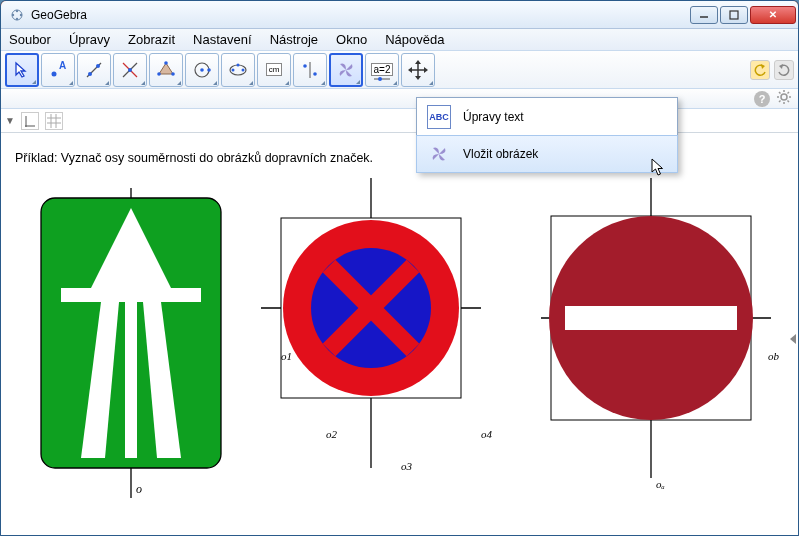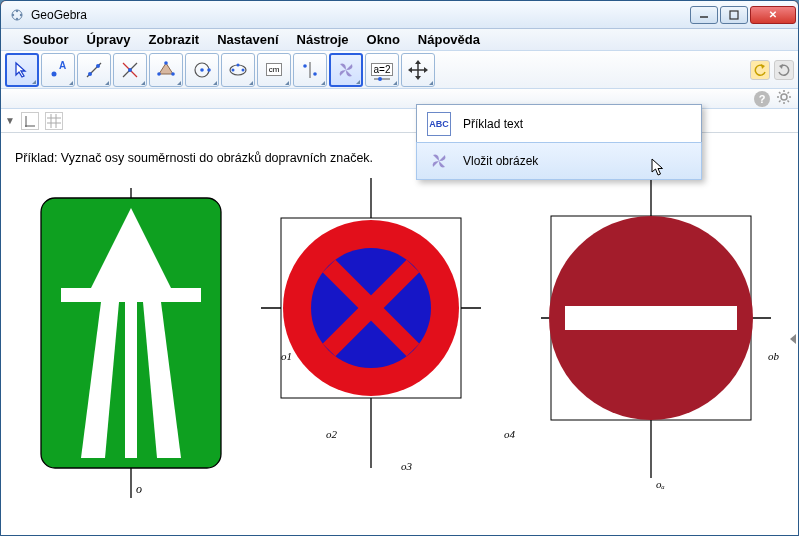--- a/index.html
+++ b/index.html
@@ -5,39 +5,39 @@
   * { box-sizing: border-box; margin: 0; padding: 0; }
   body { font-family: "Segoe UI", Tahoma, sans-serif; font-size: 12px; background: #5a8bb0; width: 799px; height: 536px; overflow: hidden; position: relative; }
   .window { width: 799px; height: 536px; background: #c2410c; border: 1px solid #2a5a8a; border-radius: 6px 6px 0 0; overflow: hidden; display: flex; flex-direction: column; }
   .titlebar { height: 28px; background: linear-gradient(to bottom, #f7fbff, #dde9f7); display: flex; align-items: center; padding: 0 2px 0 8px; border-bottom: 1px solid #b0c4de; }
   .titlebar-icon { width: 16px; height: 16px; margin-right: 6px; display: flex; align-items: center; justify-content: center; }
   .titlebar-title { flex: 1; font-size: 12px; color: #000; }
   .winbtns { display: flex; gap: 0; }
   .winbtn { width: 28px; height: 18px; border: 1px solid #5a7ba0; border-radius: 3px; margin-left: 2px; display: flex; align-items: center; justify-content: center; font-size: 10px; background: linear-gradient(to bottom,#eef5fc,#cfe0f2); cursor: default;}
   .winbtn.close { background: linear-gradient(to bottom,#f08080,#d43a2f); border-color: #a02020; color:#fff; width:46px;}
   .winbtn.close span { color:#fff; font-weight:bold;}
-  .menubar { height: 22px; background: linear-gradient(to bottom,#f4f8fc,#e6eef8); border-bottom: 1px solid #c8daee; display: flex; align-items: center; padding: 0 14px; gap: 2px; font-weight: bold; }
+  .menubar { height: 22px; background: linear-gradient(to bottom,#f4f8fc,#e6eef8); border-bottom: 1px solid #c8daee; display: flex; align-items: center; padding: 0 0; gap: 2px; }
   .menu-item { padding: 2px 8px; font-size: 13px; color: #000; cursor: default; }
   .toolbar { height: 38px; background: linear-gradient(to bottom,#fefefe,#eef3f9); border-bottom: 1px solid #c8daee; display: flex; align-items: center; padding: 2px 4px; gap: 2px; position: relative; }
   .tbtn { width: 34px; height: 34px; border: 1px solid #9bb8d8; border-radius: 3px; background: linear-gradient(to bottom,#fff,#eaf1f9); display: flex; align-items: center; justify-content: center; position: relative; cursor: default;}
   .tbtn.selected { border: 2px solid #2a5fe0; background: linear-gradient(to bottom,#e8f0ff,#d0e0ff); width:34px; height:34px;}
   .tcorner { position:absolute; right:1px; bottom:1px; width:0; height:0; border-left:4px solid transparent; border-bottom:4px solid #6a88aa;}
   .tool-right { margin-left:auto; display:flex; gap:4px; align-items:center; }
   .roundbtn { width:20px; height:20px; border-radius:3px; background:#f0f0f0; border:1px solid #ccc; display:flex; align-items:center; justify-content:center;}
   .subbar { height: 24px; background: #fff; border-bottom: 1px solid #d0d8e0; display:flex; align-items:center; padding:0 4px; gap:6px; }
   .subbar .arrow { font-size:10px; color:#666;}
   .subbar .axicon { width:18px; height:18px; border:1px solid #ccc; display:flex; align-items:center; justify-content:center;}
   .subbar input { flex:1; height:18px; border:none; outline:none; font-size:12px; background:transparent;}
   .content { flex:1; background:#fff; position:relative; overflow:hidden; }
   .task { position:absolute; top:18px; left:14px; font-size:12.5px; color:#000;}
   .canvas { position:absolute; top:45px; left:0; right:0; bottom:0;}
   .sign { position:absolute; }
   .axis-label { position:absolute; font-size:11px; font-style:italic; font-family: "Times New Roman", serif;}
   
-  .dropdown { position:absolute; top:104px; left:416px; width:286px; background:#fff; border:1px solid #8fa8c8; box-shadow: 3px 3px 6px rgba(0,0,0,0.25); z-index:50; }
+  .dropdown { position:absolute; top:97px; left:416px; width:262px; background:#fff; border:1px solid #8fa8c8; box-shadow: 3px 3px 6px rgba(0,0,0,0.25); z-index:50; }
   .dd-item { height:38px; display:flex; align-items:center; padding:0 10px; gap:12px; cursor:default;}
   .dd-item.hover { background: linear-gradient(to bottom,#eaf3ff,#d6e7fb); border:1px solid #a8c8ee; margin:-1px;}
   .dd-item:not(:last-child){ border-bottom:1px solid #e8eef6;}
   .dd-icon { width:24px; height:24px; display:flex; align-items:center; justify-content:center; font-size:10px; }
   .cursor-img { position:absolute; top:158px; left:651px; z-index:60; pointer-events:none;}
   .scroll-triangle { position:absolute; right:2px; top:50%; width:0; height:0; border-top:5px solid transparent; border-bottom:5px solid transparent; border-right:6px solid #888;}
 </style>
 </head>
 <body>
 
@@ -258,42 +258,42 @@
         <circle cx="120" cy="130" r="88" fill="#e20f1b"></circle>
         <circle cx="120" cy="130" r="60" fill="#1616c7"></circle>
         <g stroke="#e20f1b" stroke-width="18">
           <line x1="78" y1="88" x2="162" y2="172"></line>
           <line x1="78" y1="172" x2="162" y2="88"></line>
         </g>
       </svg>
       <span class="axis-label" style="left:280px; top:172px;">o1</span>
       <span class="axis-label" style="left:325px; top:250px;">o2</span>
       <span class="axis-label" style="left:400px; top:282px;">o3</span>
-      <span class="axis-label" style="left:480px; top:250px;margin-left:23px;">o4</span>
+      <span class="axis-label" style="left:480px; top:250px;">o4</span>
 
       <svg class="sign" style="left:520px; top:0px;" width="260" height="300">
         <line x1="130" y1="0" x2="130" y2="300" stroke="#000" stroke-width="1.3"></line>
         <line x1="20" y1="140" x2="250" y2="140" stroke="#000" stroke-width="1.3"></line>
         <rect x="30" y="38" width="200" height="204" fill="#fff" stroke="#000" stroke-width="1"></rect>
         <circle cx="130" cy="140" r="102" fill="#a31c2b"></circle>
         <rect x="44" y="128" width="172" height="24" fill="#fff"></rect>
       </svg>
       <span class="axis-label" style="left:655px; top:300px;">oₐ</span>
       <span class="axis-label" style="left:767px; top:172px;">ob</span>
 
     </div>
     <div class="scroll-triangle"></div>
   </div>
 
 </div>
 
 <div class="dropdown">
   <div class="dd-item">
     <span class="dd-icon" style="border:1px solid #6a88c8; color:#2a4ac0; font-weight:bold; padding:2px 2px; font-size:9px;">ABC</span>
-    <span>Příklad text</span>
+    <span>Úpravy text</span>
   </div>
   <div class="dd-item hover">
     <span class="dd-icon">
       <svg width="22" height="22" viewBox="0 0 22 22">
         <path d="M11 11 Q11 3 5 5 Q9 9 11 11" fill="#9a8fd0"></path>
         <path d="M11 11 Q19 11 17 5 Q13 9 11 11" fill="#9a8fd0"></path>
         <path d="M11 11 Q11 19 17 17 Q13 13 11 11" fill="#9a8fd0"></path>
         <path d="M11 11 Q3 11 5 17 Q9 13 11 11" fill="#9a8fd0"></path>
       </svg>
     </span>

